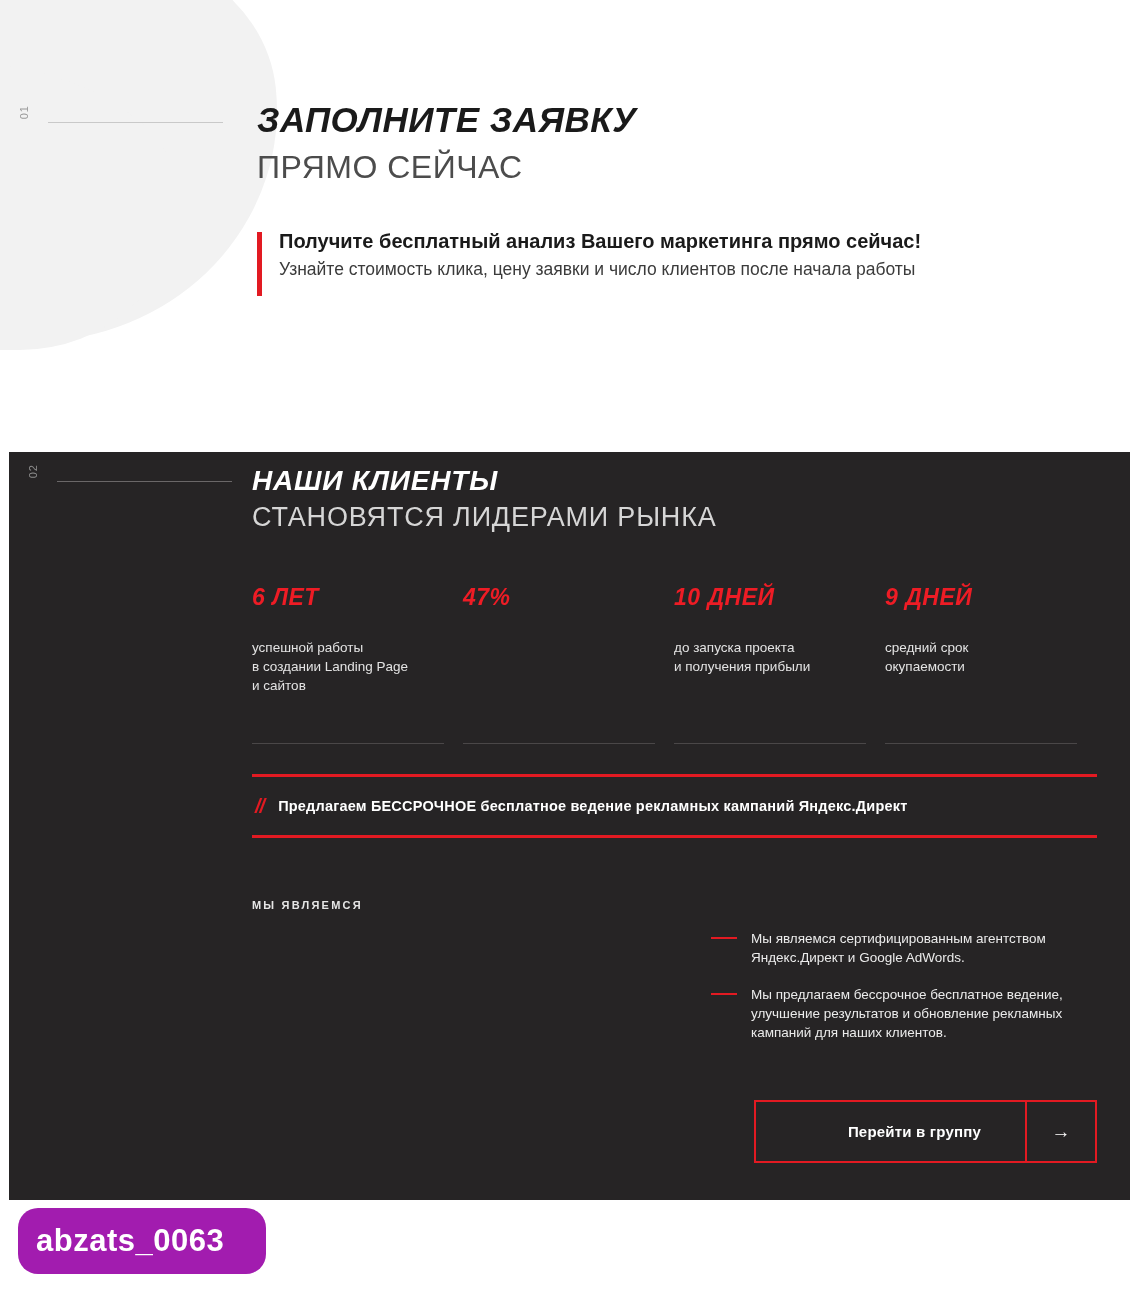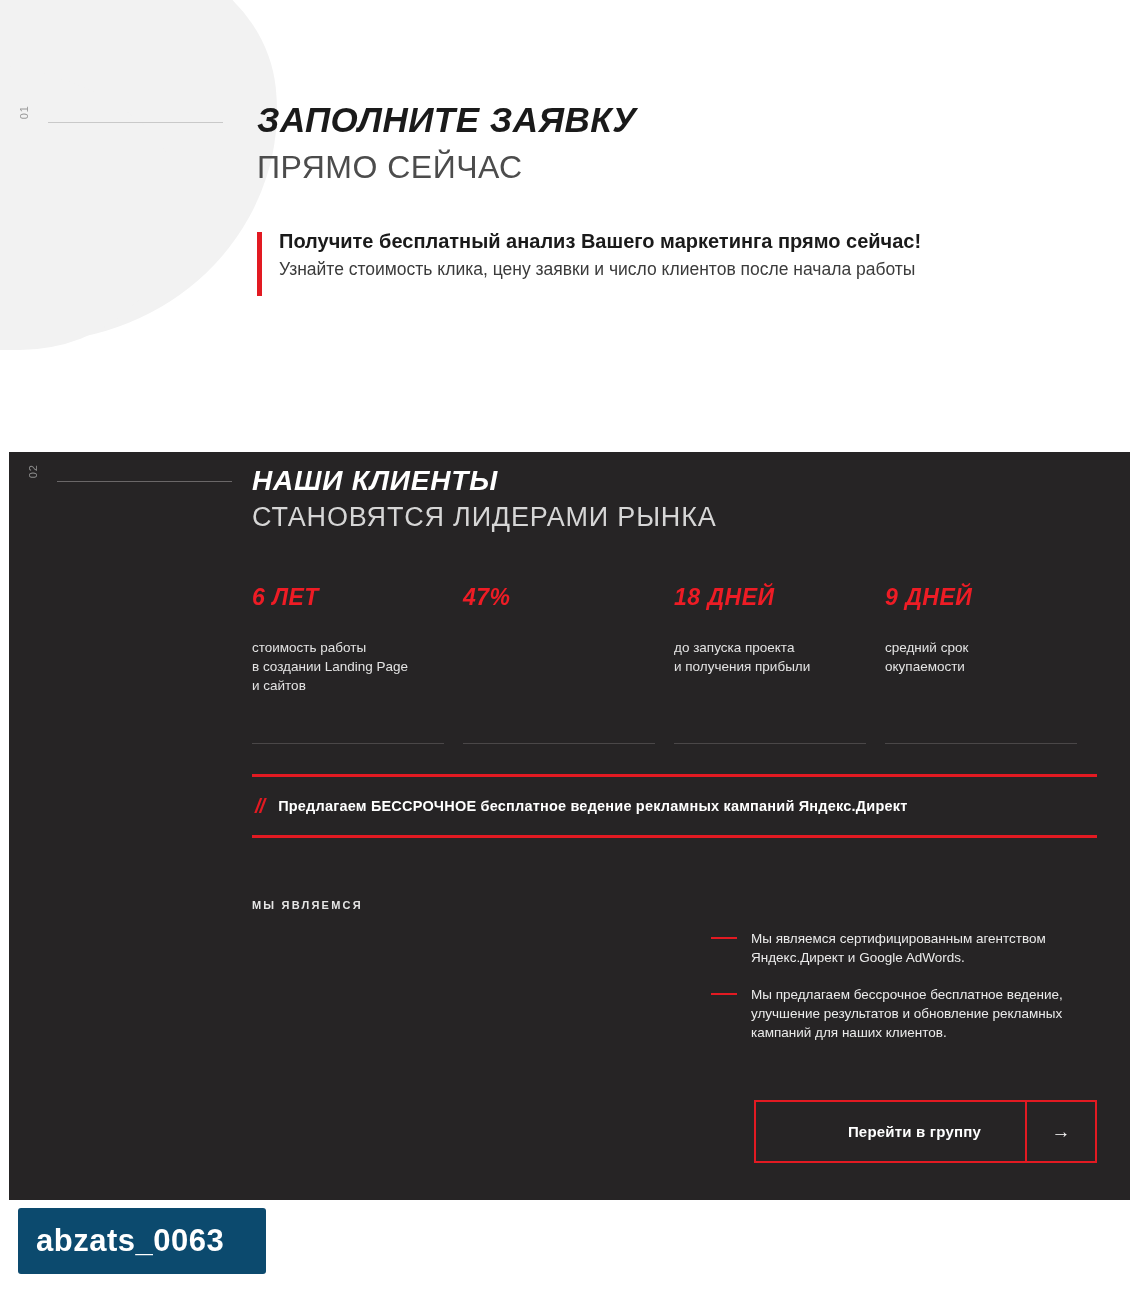--- a/index.html
+++ b/index.html
@@ -261,22 +261,22 @@
     justify-content: center;
     color: #ffffff;
     font-size: 19px;
   }
 
   
   .tag {
     position: absolute;
     left: 18px; top: 1208px;
     width: 248px; height: 66px;
-    background: #0c4a6e;
-    border-radius: 3px;
+    background: #a21caf;
+    border-radius: 20px;
     display: flex;
     align-items: center;
     padding-left: 18px;
   }
   .tag-text {
     color: #ffffff;
     font-size: 31px;
     font-weight: bold;
     letter-spacing: 0.5px;
   }
@@ -306,31 +306,31 @@
   <div class="sec2">
     <div class="idx dark" style="left:18px; top:12px;">02</div>
     <div class="idx-rule" style="left:48px; top:29px; width:175px; background:#6a6768;"></div>
 
     <div class="s2-title">НАШИ КЛИЕНТЫ</div>
     <div class="s2-sub">СТАНОВЯТСЯ ЛИДЕРАМИ РЫНКА</div>
 
     <div class="stats">
       <div class="stat">
         <div class="stat-num">6 ЛЕТ</div>
-        <div class="stat-text" style="white-space:pre-line;">стоимость работы
+        <div class="stat-text" style="white-space:pre-line;">успешной работы
 в создании Landing Page
 и сайтов</div>
         <div class="stat-rule"></div>
       </div>
       <div class="stat">
         <div class="stat-num">47%</div>
         <div class="stat-rule"></div>
       </div>
       <div class="stat">
-        <div class="stat-num">18 ДНЕЙ</div>
+        <div class="stat-num">10 ДНЕЙ</div>
         <div class="stat-text" style="white-space:pre-line;">до запуска проекта
 и получения прибыли</div>
         <div class="stat-rule"></div>
       </div>
       <div class="stat">
         <div class="stat-num">9 ДНЕЙ</div>
         <div class="stat-text" style="white-space:pre-line;">средний срок
 окупаемости</div>
         <div class="stat-rule"></div>
       </div>

